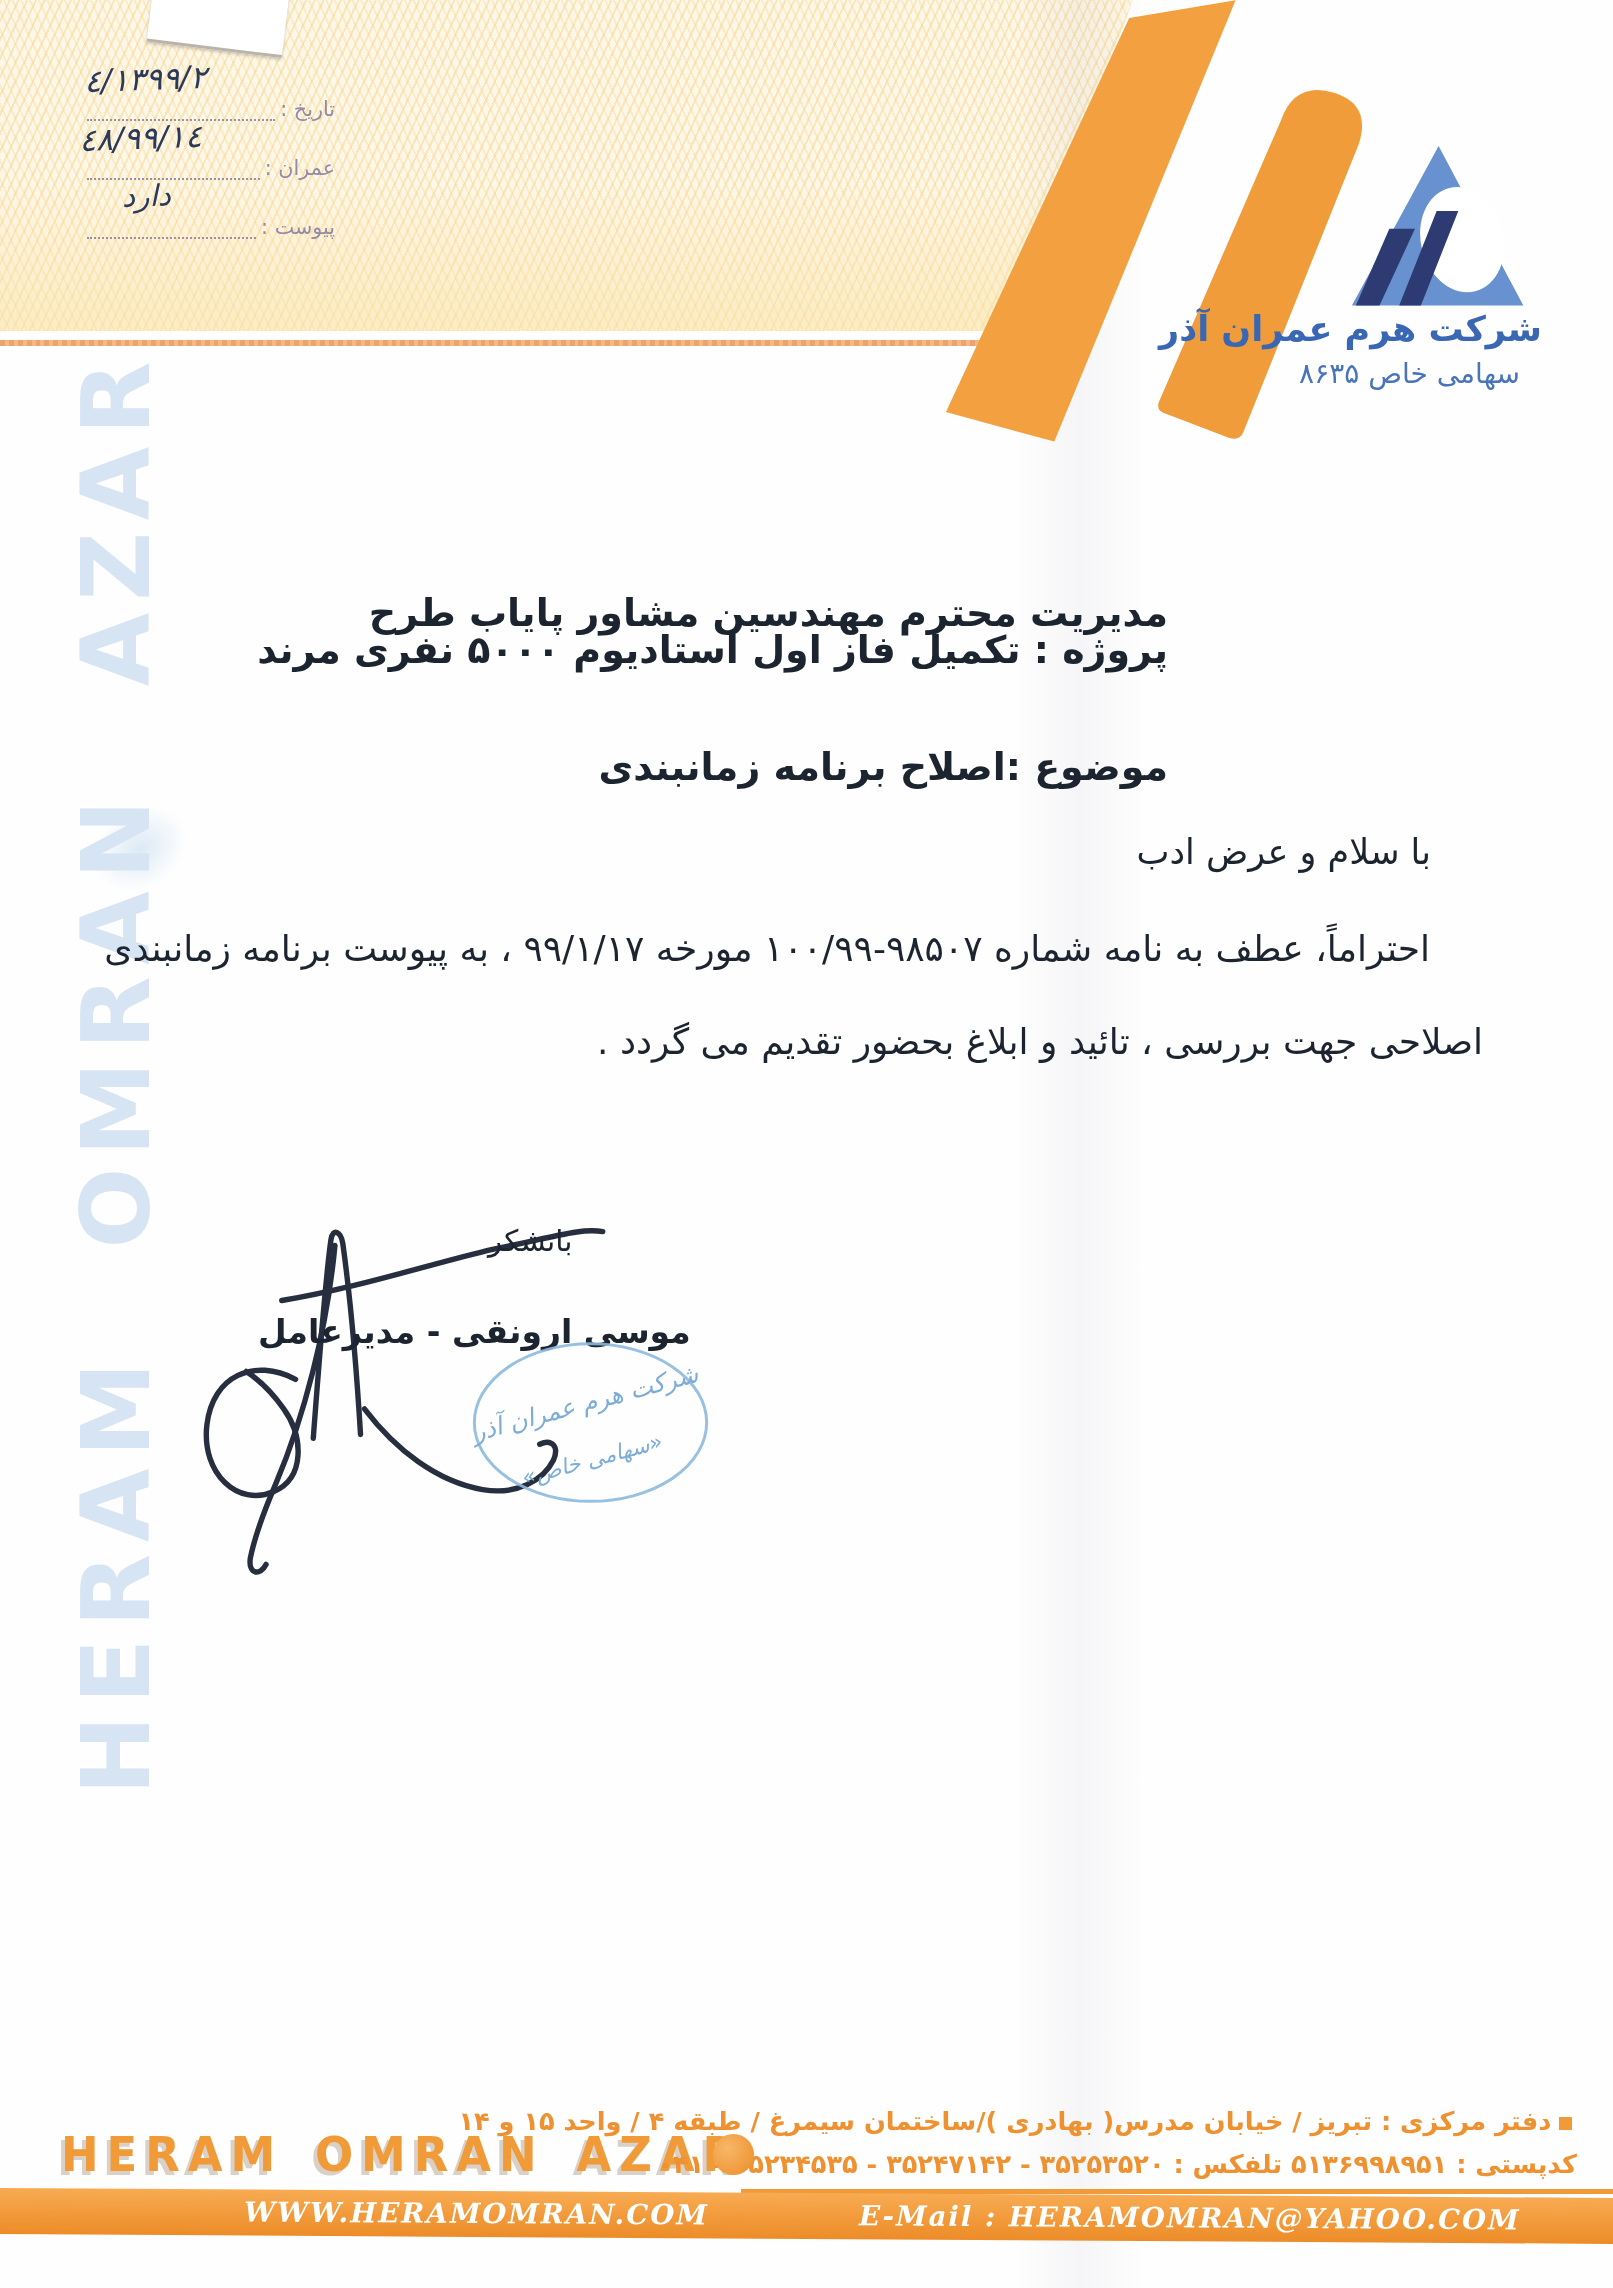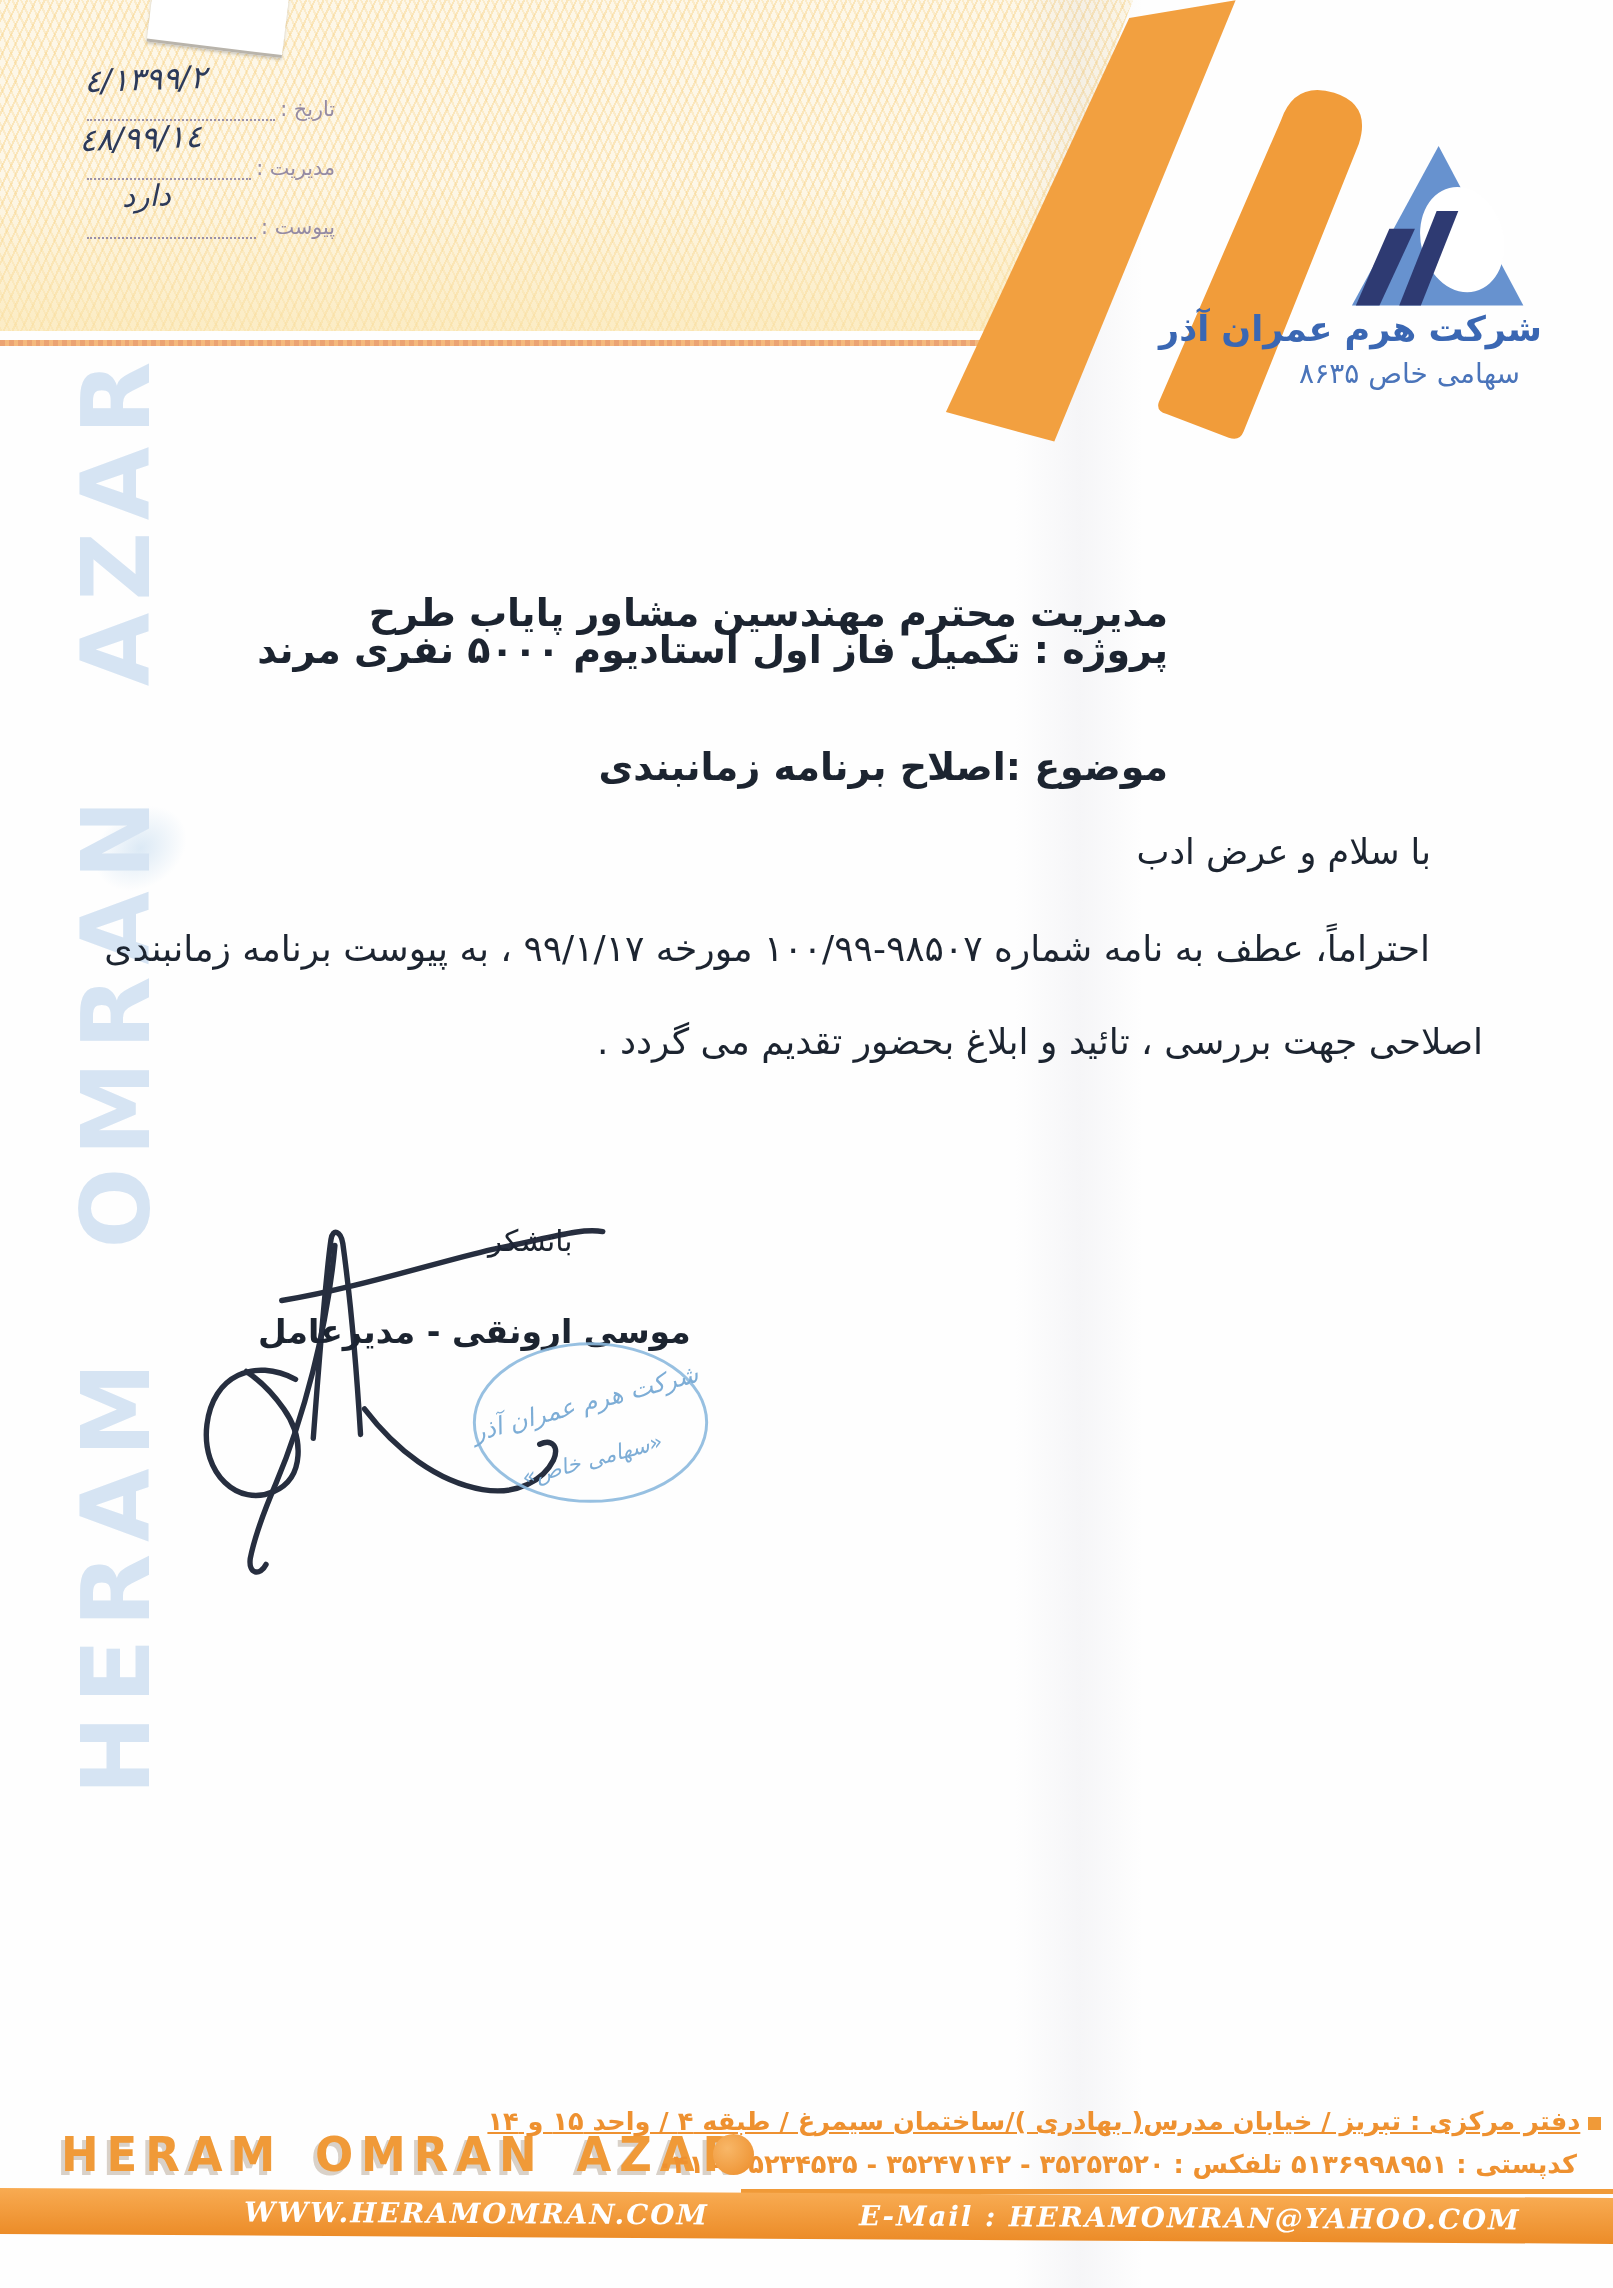--- a/index.html
+++ b/index.html
@@ -88,21 +88,21 @@
   <div class="company-fa">شرکت هرم عمران آذر</div>
   <div class="company-type">سهامی خاص ۸۶۳۵</div>
 
   <div class="hand" style="left:84px;top:61px;font-size:31.5px;">۱۳۹۹/۲/٤</div>
   <div class="meta-row" style="top:97px;">
     <span class="meta-label">تاریخ :</span>
     <span class="meta-dots"></span>
   </div>
   <div class="hand" style="left:79px;top:120px;font-size:31.5px;">٤۸/۹۹/۱٤</div>
   <div class="meta-row" style="top:156px;">
-    <span class="meta-label">مدیریت :</span>
+    <span class="meta-label">عمران :</span>
     <span class="meta-dots"></span>
   </div>
   <div class="hand" style="left:122px;top:179px;font-size:29.6px;">دارد</div>
   <div class="meta-row" style="top:215px;">
     <span class="meta-label">پیوست :</span>
     <span class="meta-dots"></span>
   </div>
 
   <div class="watermark">HERAM OMRAN AZAR</div>
 
@@ -134,21 +134,21 @@
       <text x="152" y="148" font-size="22">«سهامی خاص»</text>
     </g>
   </svg>
 
   <div class="footer-title">
     <span>HERAM</span>
     <span>OMRAN</span>
     <span>AZAR</span>
   </div>
 
-  <div class="addr" style="right:13px;top:2106px;text-decoration:underline;">
+  <div class="addr" style="right:42px;top:2106px;">
     <span class="addr-bullet"></span><span>دفتر مرکزی : تبریز / خیابان مدرس( بهادری )/ساختمان سیمرغ / طبقه ۴ / واحد ۱۵ و ۱۴</span>
   </div>
   <div class="addr" style="right:37px;top:2149px;">کدپستی : ۵۱۳۶۹۹۸۹۵۱ تلفکس : ۳۵۲۵۳۵۲۰ - ۳۵۲۴۷۱۴۲ - ۳۵۲۳۴۵۳۵ - ۰۴۱</div>
 
   <div class="rule-thick"></div>
   <div class="rule-thin"></div>
   <div class="orange-dot"></div>
 
   <div class="band">
     <div class="band-text" style="left:252px;">WWW.HERAMOMRAN.COM</div>

